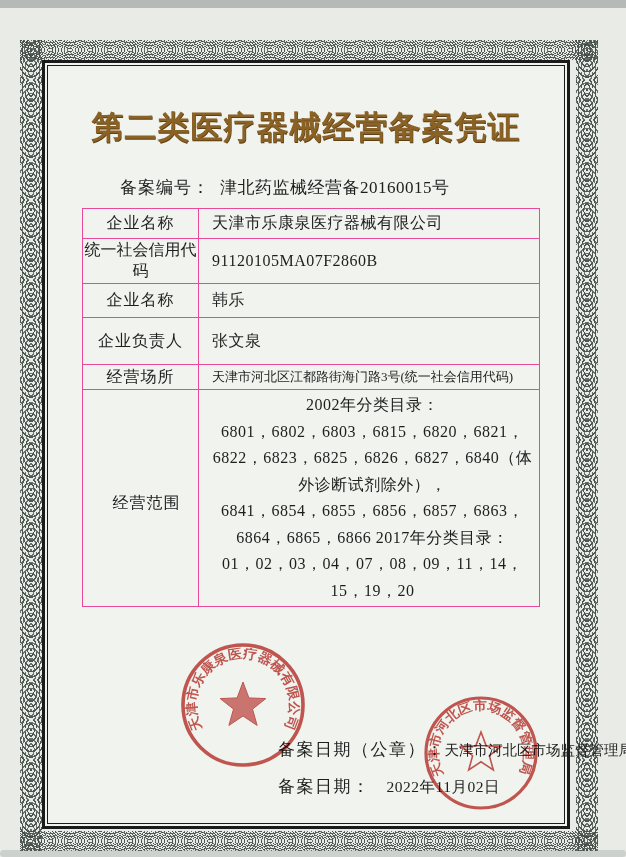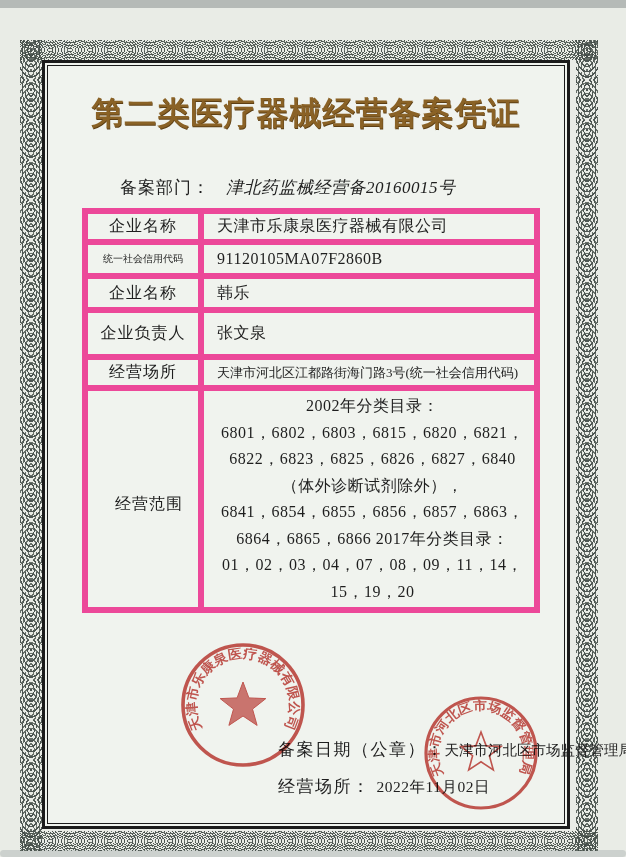--- a/index.html
+++ b/index.html
@@ -37,56 +37,56 @@
   #inner-frame{
     position:absolute;left:42px;top:60px;width:528px;height:769px;
     border:3px solid #1b1b1b;background:#f0f3ee;
     box-sizing:border-box;
   }
   #inner-frame .thin{
     position:absolute;inset:2px;border:1px solid #1b1b1b;
   }
 
   #title{
-    position:absolute;left:42px;top:92px;width:528px;
+    position:absolute;left:42px;top:106px;width:528px;
     text-align:center;font-size:32px;font-weight:bold;
     letter-spacing:1px;color:#8a6226;z-index:3;
     text-shadow:.5px .5px 0 #5d3f14;
   }
   #filing-line{
     position:absolute;left:120px;top:176px;z-index:3;
     font-size:17px;letter-spacing:1px;
   }
-  #filing-line .val{margin-left:16px;letter-spacing:.5px;font-style:italic;}
+  #filing-line .val{margin-left:10px;letter-spacing:.5px;}
 
   #info-table{
     position:absolute;left:82px;top:208px;z-index:3;
     border-collapse:collapse;table-layout:fixed;width:458px;
   }
   #info-table td{
-    border:6px solid #ec4899;box-sizing:border-box;
+    border:1px solid #ec4899;box-sizing:border-box;
     font-size:16px;vertical-align:middle;
   }
   #info-table td.lbl{width:116px;text-align:center;letter-spacing:1px;}
-  #info-table td.lbl.small{font-size:10px;letter-spacing:0;}
+  #info-table td.lbl.small{font-size:16px;letter-spacing:0;}
   #info-table td.val{padding:2px 6px 2px 13px;letter-spacing:.5px;}
   #info-table td.val.small{font-size:13px;letter-spacing:0;white-space:nowrap;}
   tr.r1{height:30px;} tr.r2{height:34px;} tr.r3{height:34px;} tr.r4{height:47px;}
-  tr.r5{height:28px;} tr.r6{height:33px;} tr.r7{height:31px;} tr.r8{height:62px;}
+  tr.r5{height:28px;} tr.r6{height:33px;} tr.r7{height:25px;} tr.r8{height:62px;}
   tr.r9{height:198px;}
   tr.r9 td{vertical-align:top;text-align:center;}
   tr.r9 td.lbl{padding-top:12px;padding-left:13px;}
   tr.r9 td.val{padding-top:8px;font-size:15px;line-height:1.66;white-space:pre-wrap;}
   tr.r8 td.val{line-height:1.5;}
 
   #footer{position:absolute;left:278px;top:738px;z-index:3;}
   .f-line{font-size:17px;letter-spacing:1.5px;white-space:nowrap;}
   .f-line .f-val{font-size:14.5px;letter-spacing:0;}
   #date-line{margin-top:14px;}
-  #date-line .f-val{font-size:15.5px;margin-left:6px;letter-spacing:.5px;}
+  #date-line .f-val{font-size:15.5px;margin-left:16px;letter-spacing:.5px;}
 
   .seal{position:absolute;z-index:5;mix-blend-mode:multiply;opacity:.85;}
   #seal-company{left:178px;top:640px;}
   #seal-authority{left:421px;top:693px;}
   .seal text{font-family:"DejaVu Serif","Liberation Serif",serif;font-weight:bold;}
 </style>
 </head>
 <body>
 
 <div id="page">
@@ -99,21 +99,21 @@
   <div id="gb-left" class="gb gb-v"></div>
   <div id="gb-right" class="gb gb-v"></div>
 
   <div id="inner-frame">
     <div class="thin"></div>
   </div>
 
   <div id="title">第二类医疗器械经营备案凭证</div>
 
   <div id="filing-line">
-    <span>备案部门：</span><span class="val">津北药监械经营备20160015号</span>
+    <span>备案编号：</span><span class="val">津北药监械经营备20160015号</span>
   </div>
 
   <table id="info-table">
     <tbody>
       <tr class="r1">
         <td class="lbl">企业名称</td>
         <td class="val">天津市乐康泉医疗器械有限公司</td>
       </tr>
       <tr class="r2">
         <td class="lbl small">统一社会信用代码</td>
@@ -139,21 +139,21 @@
 01，02，03，04，07，08，09，11，14，15，19，20</td>
       </tr>
     </tbody>
   </table>
 
   <div id="footer">
     <div class="f-line">
       <span>备案日期（公章）：</span><span class="f-val">天津市河北区市场监督管理局</span>
     </div>
     <div class="f-line" id="date-line">
-      <span>经营场所：</span><span class="f-val">2022年11月02日</span>
+      <span>备案日期：</span><span class="f-val">2022年11月02日</span>
     </div>
   </div>
 
   <svg id="seal-company" class="seal" width="130" height="130" viewBox="0 0 130 130">
     <defs>
       <path id="arc-company" d="M 24.3 88.5 A 47 47 0 1 1 105.7 88.5" fill="none"></path>
     </defs>
     <circle cx="65" cy="65" r="60" fill="none" stroke="#c23b35" stroke-width="3.6"></circle>
     <text font-size="13" fill="#c23b35">
       <textPath href="#arc-company" startOffset="0" textLength="196" lengthAdjust="spacingAndGlyphs">天津市乐康泉医疗器械有限公司</textPath>

